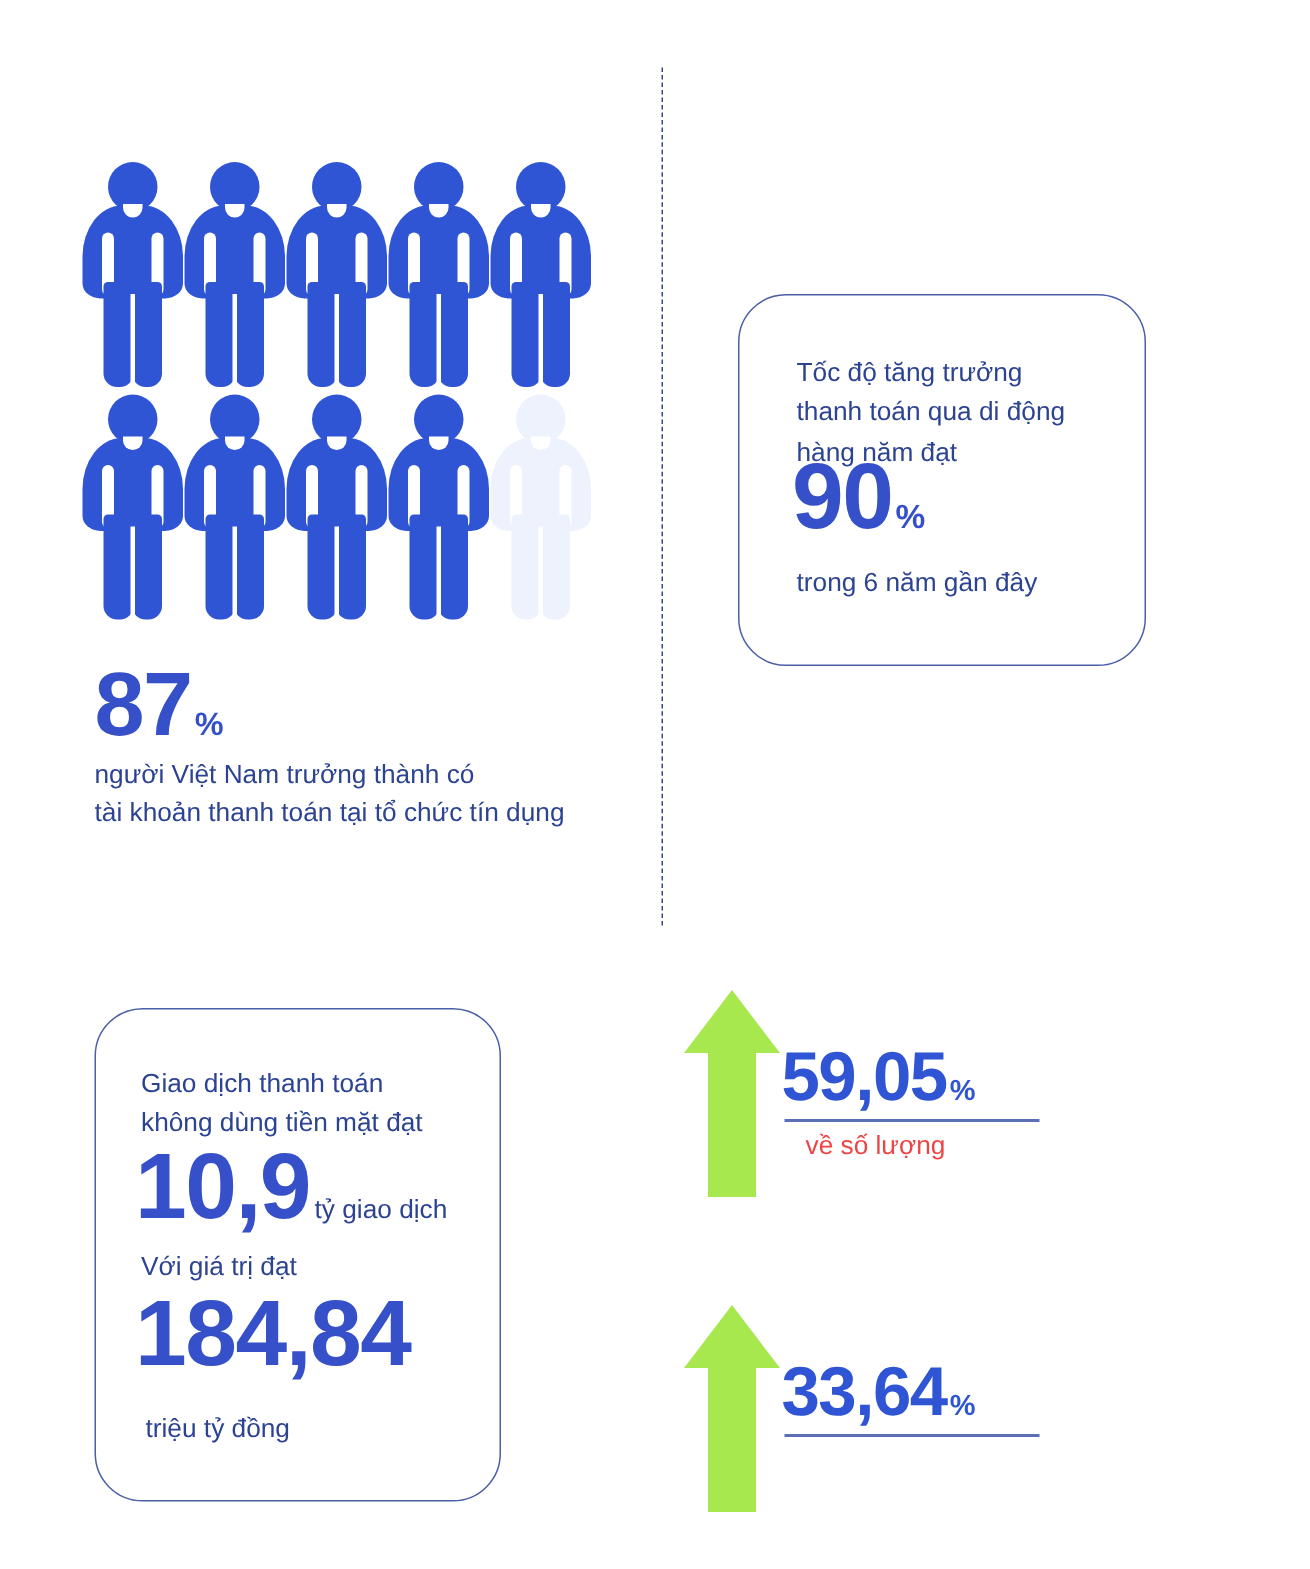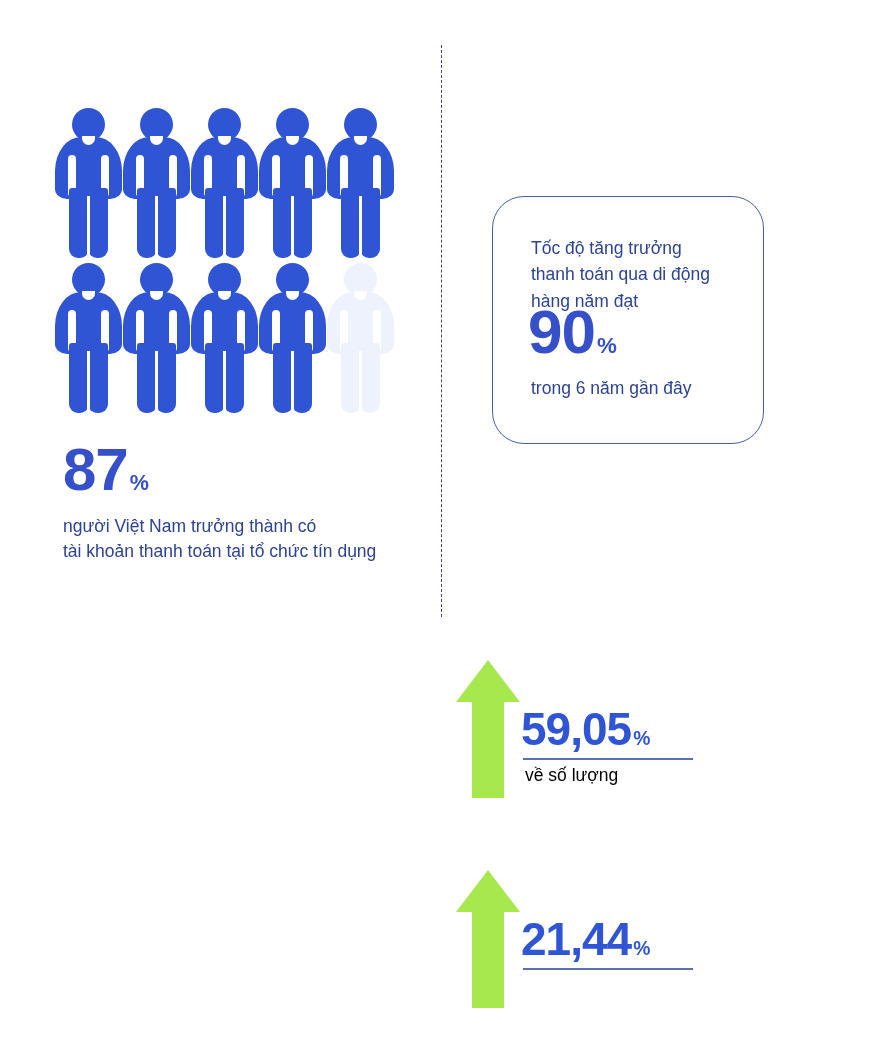--- a/index.html
+++ b/index.html
@@ -129,21 +129,21 @@
     font-size: 0.36em;
     font-weight: bold;
     letter-spacing: 0;
     vertical-align: baseline;
     margin-left: 2px;
   }
   .caption {
     color: #2c4392;
     font-size: 17.5px;
     line-height: 1.45;
-    margin-top: 14px;
+    margin-top: 4px;
     white-space: pre-line;
   }
 
   
   .card {
     position: absolute;
     border: 1.5px solid #4b5fa8;
     border-radius: 32px;
     background: #ffffff;
     box-sizing: border-box;
@@ -229,39 +229,39 @@
     left: 0;
     top: 0;
     width: 66px;
     height: 142px;
   }
   .arrow svg { display: block; }
 
   .arrow-figures {
     position: absolute;
     left: 66px;
-    top: 48px;
+    top: 36px;
     width: 190px;
   }
   .arrow-figures .big-number {
     font-size: 46px;
     color: #2f55d4;
     letter-spacing: -1px;
   }
   .arrow-figures .pct { font-size: 0.42em; }
   .rule {
     width: 170px;
     height: 2px;
     background: #5b6fb5;
     margin: 6px 0 5px 2px;
   }
   .arrow-figures .label {
-    color: #000000;
+    color: #ef4444;
     font-size: 17.5px;
-    margin-left: 4px;
+    margin-left: 16px;
   }
 </style>
 </head>
 <body>
 
 <div id="page">
 
   <div class="divider"></div>
 
   <div class="pictogram">
@@ -383,20 +383,33 @@
   <div class="card card-growth">
     <div class="card-text lead">Tốc độ tăng trưởng
 thanh toán qua di động
 hàng năm đạt</div>
     <div class="big-number">
       <span>90</span><span class="pct">%</span>
     </div>
     <div class="card-text tail">trong 6 năm gần đây</div>
   </div>
 
+  <div class="card card-cashless">
+    <div class="card-text lead">Giao dịch thanh toán
+không dùng tiền mặt đạt</div>
+    <div class="num-row-1">
+      <span class="big-number">10,9</span>
+      <span class="unit">tỷ giao dịch</span>
+    </div>
+    <div class="card-text mid">Với giá trị đạt</div>
+    <div class="num-row-2">
+      <span class="big-number">184,84</span>
+    </div>
+    <div class="card-text tail">triệu tỷ đồng</div>
+  </div>
 
   <div class="arrow-stat stat-qty">
     <div class="arrow">
       <svg width="66" height="142" viewBox="0 0 66 142" xmlns="http://www.w3.org/2000/svg">
         <polygon points="33,2 65,44 49,44 49,140 17,140 17,44 1,44" fill="#a8e84f"></polygon>
       </svg>
     </div>
     <div class="arrow-figures">
       <div class="big-number">
         <span>59,05</span><span class="pct">%</span>
@@ -407,19 +420,19 @@
   </div>
 
   <div class="arrow-stat stat-val">
     <div class="arrow">
       <svg width="66" height="142" viewBox="0 0 66 142" xmlns="http://www.w3.org/2000/svg">
         <polygon points="33,2 65,44 49,44 49,140 17,140 17,44 1,44" fill="#a8e84f"></polygon>
       </svg>
     </div>
     <div class="arrow-figures">
       <div class="big-number">
-        <span>21,44</span><span class="pct">%</span>
+        <span>33,64</span><span class="pct">%</span>
       </div>
       <div class="rule"></div>
     </div>
   </div>
 
 </div>
 
 </body></html>

